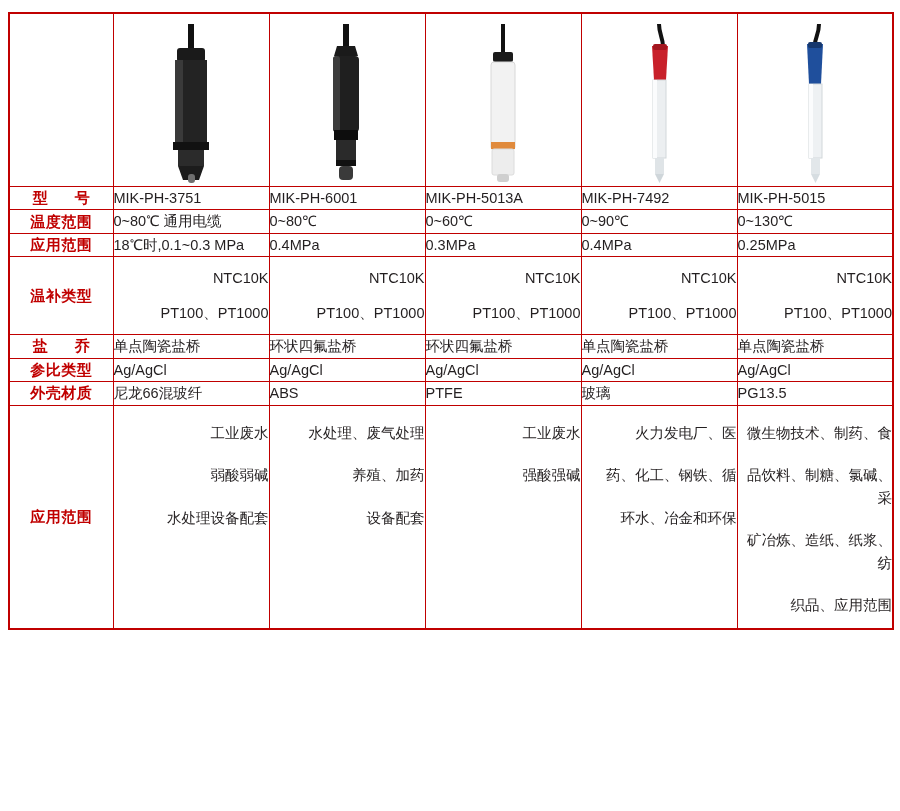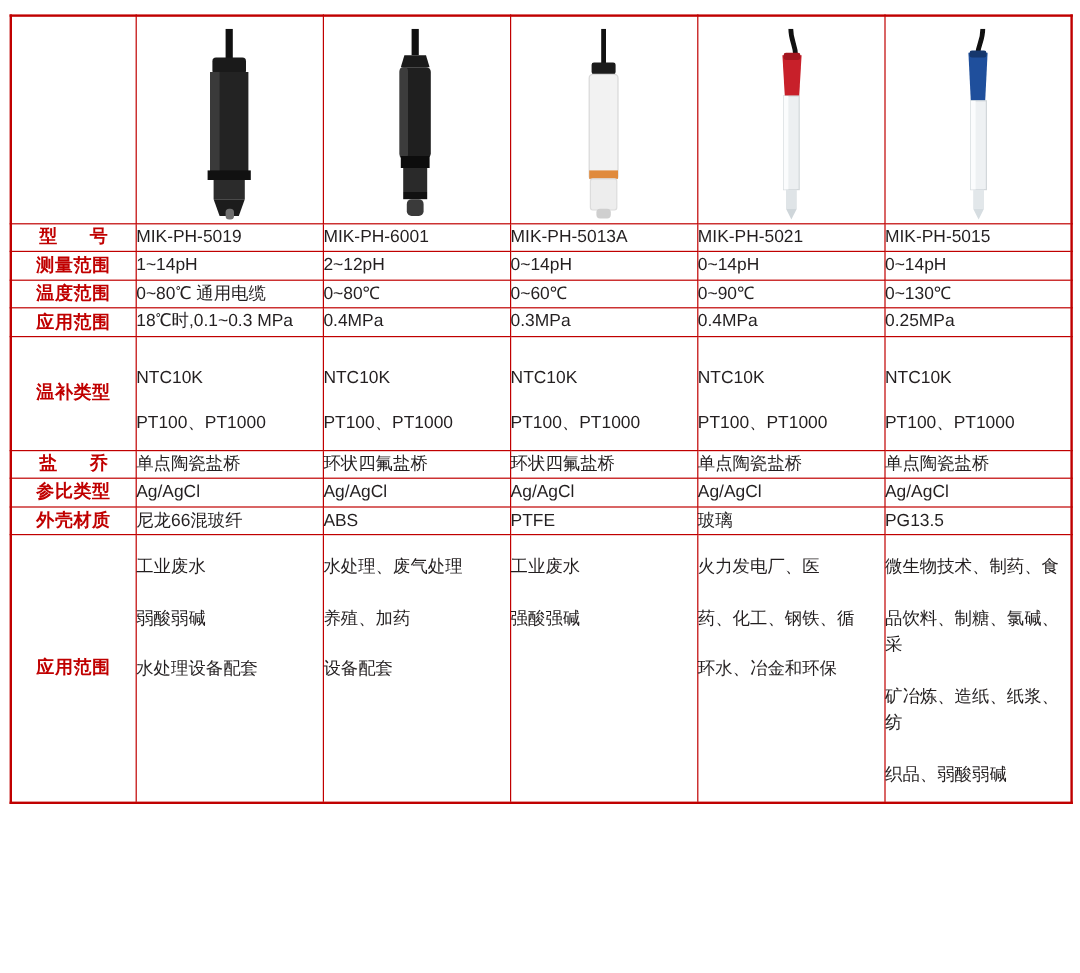--- a/index.html
+++ b/index.html
@@ -52,25 +52,25 @@
   }
   td.value {
     font-size: 14.5px;
     color: #231f20;
     padding: 8px 8px 8px 9px;
     line-height: 1.55;
     text-align: left;
   }
   td.value .line { display: block; }
   td.value.multi { padding-top: 7px; padding-bottom: 7px; }
-  tr.tall td.value .line { margin: 16px 0 12px 0; }
+  tr.tall td.value .line { margin: 3px 0 12px 0; text-align: right; }
   tr.tall td.value .line:last-child { margin-bottom: 3px; }
   tr.app td.value .line { margin: 6px 0 20px 0; }
   tr.app td.value .line:last-child { margin-bottom: 4px; }
-  tr.app td.value { vertical-align: top; padding-top: 10px; }
+  tr.app td.value { vertical-align: top; padding-top: 10px; text-align: right; }
 
   
   tr.imgrow td { height: 172px; }
   td.imgcell {
     text-align: center;
     vertical-align: middle;
     background: #ffffff;
   }
   td.imgcell .holder {
     display: flex;
@@ -167,35 +167,27 @@
               <rect x="34" y="60" width="4" height="74" fill="#fbfcfd"></rect>
               <rect x="36" y="134" width="9" height="16" fill="#e2e7ea"></rect>
               <path d="M36 150 h9 l-4.5 9 z" fill="#d6dde1"></path>
             </svg>
           </div>
         </td>
       </tr>
 
       <tr>
         <td class="label spaced">型　号</td>
-        <td class="value">MIK-PH-5019</td>
+        <td class="value">MIK-PH-3751</td>
         <td class="value">MIK-PH-6001</td>
         <td class="value">MIK-PH-5013A</td>
-        <td class="value">MIK-PH-5021</td>
+        <td class="value">MIK-PH-7492</td>
         <td class="value">MIK-PH-5015</td>
       </tr>
 
-      <tr>
-        <td class="label">测量范围</td>
-        <td class="value">1~14pH</td>
-        <td class="value">2~12pH</td>
-        <td class="value">0~14pH</td>
-        <td class="value">0~14pH</td>
-        <td class="value">0~14pH</td>
-      </tr>
 
       <tr>
         <td class="label">温度范围</td>
         <td class="value">0~80℃ 通用电缆</td>
         <td class="value">0~80℃</td>
         <td class="value">0~60℃</td>
         <td class="value">0~90℃</td>
         <td class="value">0~130℃</td>
       </tr>
 
@@ -278,18 +270,18 @@
         </td>
         <td class="value multi">
           <span class="line">火力发电厂、医</span>
           <span class="line">药、化工、钢铁、循</span>
           <span class="line">环水、冶金和环保</span>
         </td>
         <td class="value multi">
           <span class="line">微生物技术、制药、食</span>
           <span class="line">品饮料、制糖、氯碱、采</span>
           <span class="line">矿冶炼、造纸、纸浆、纺</span>
-          <span class="line">织品、弱酸弱碱</span>
+          <span class="line">织品、应用范围</span>
         </td>
       </tr>
     </tbody>
   </table>
 </div>
 
 </body></html>

